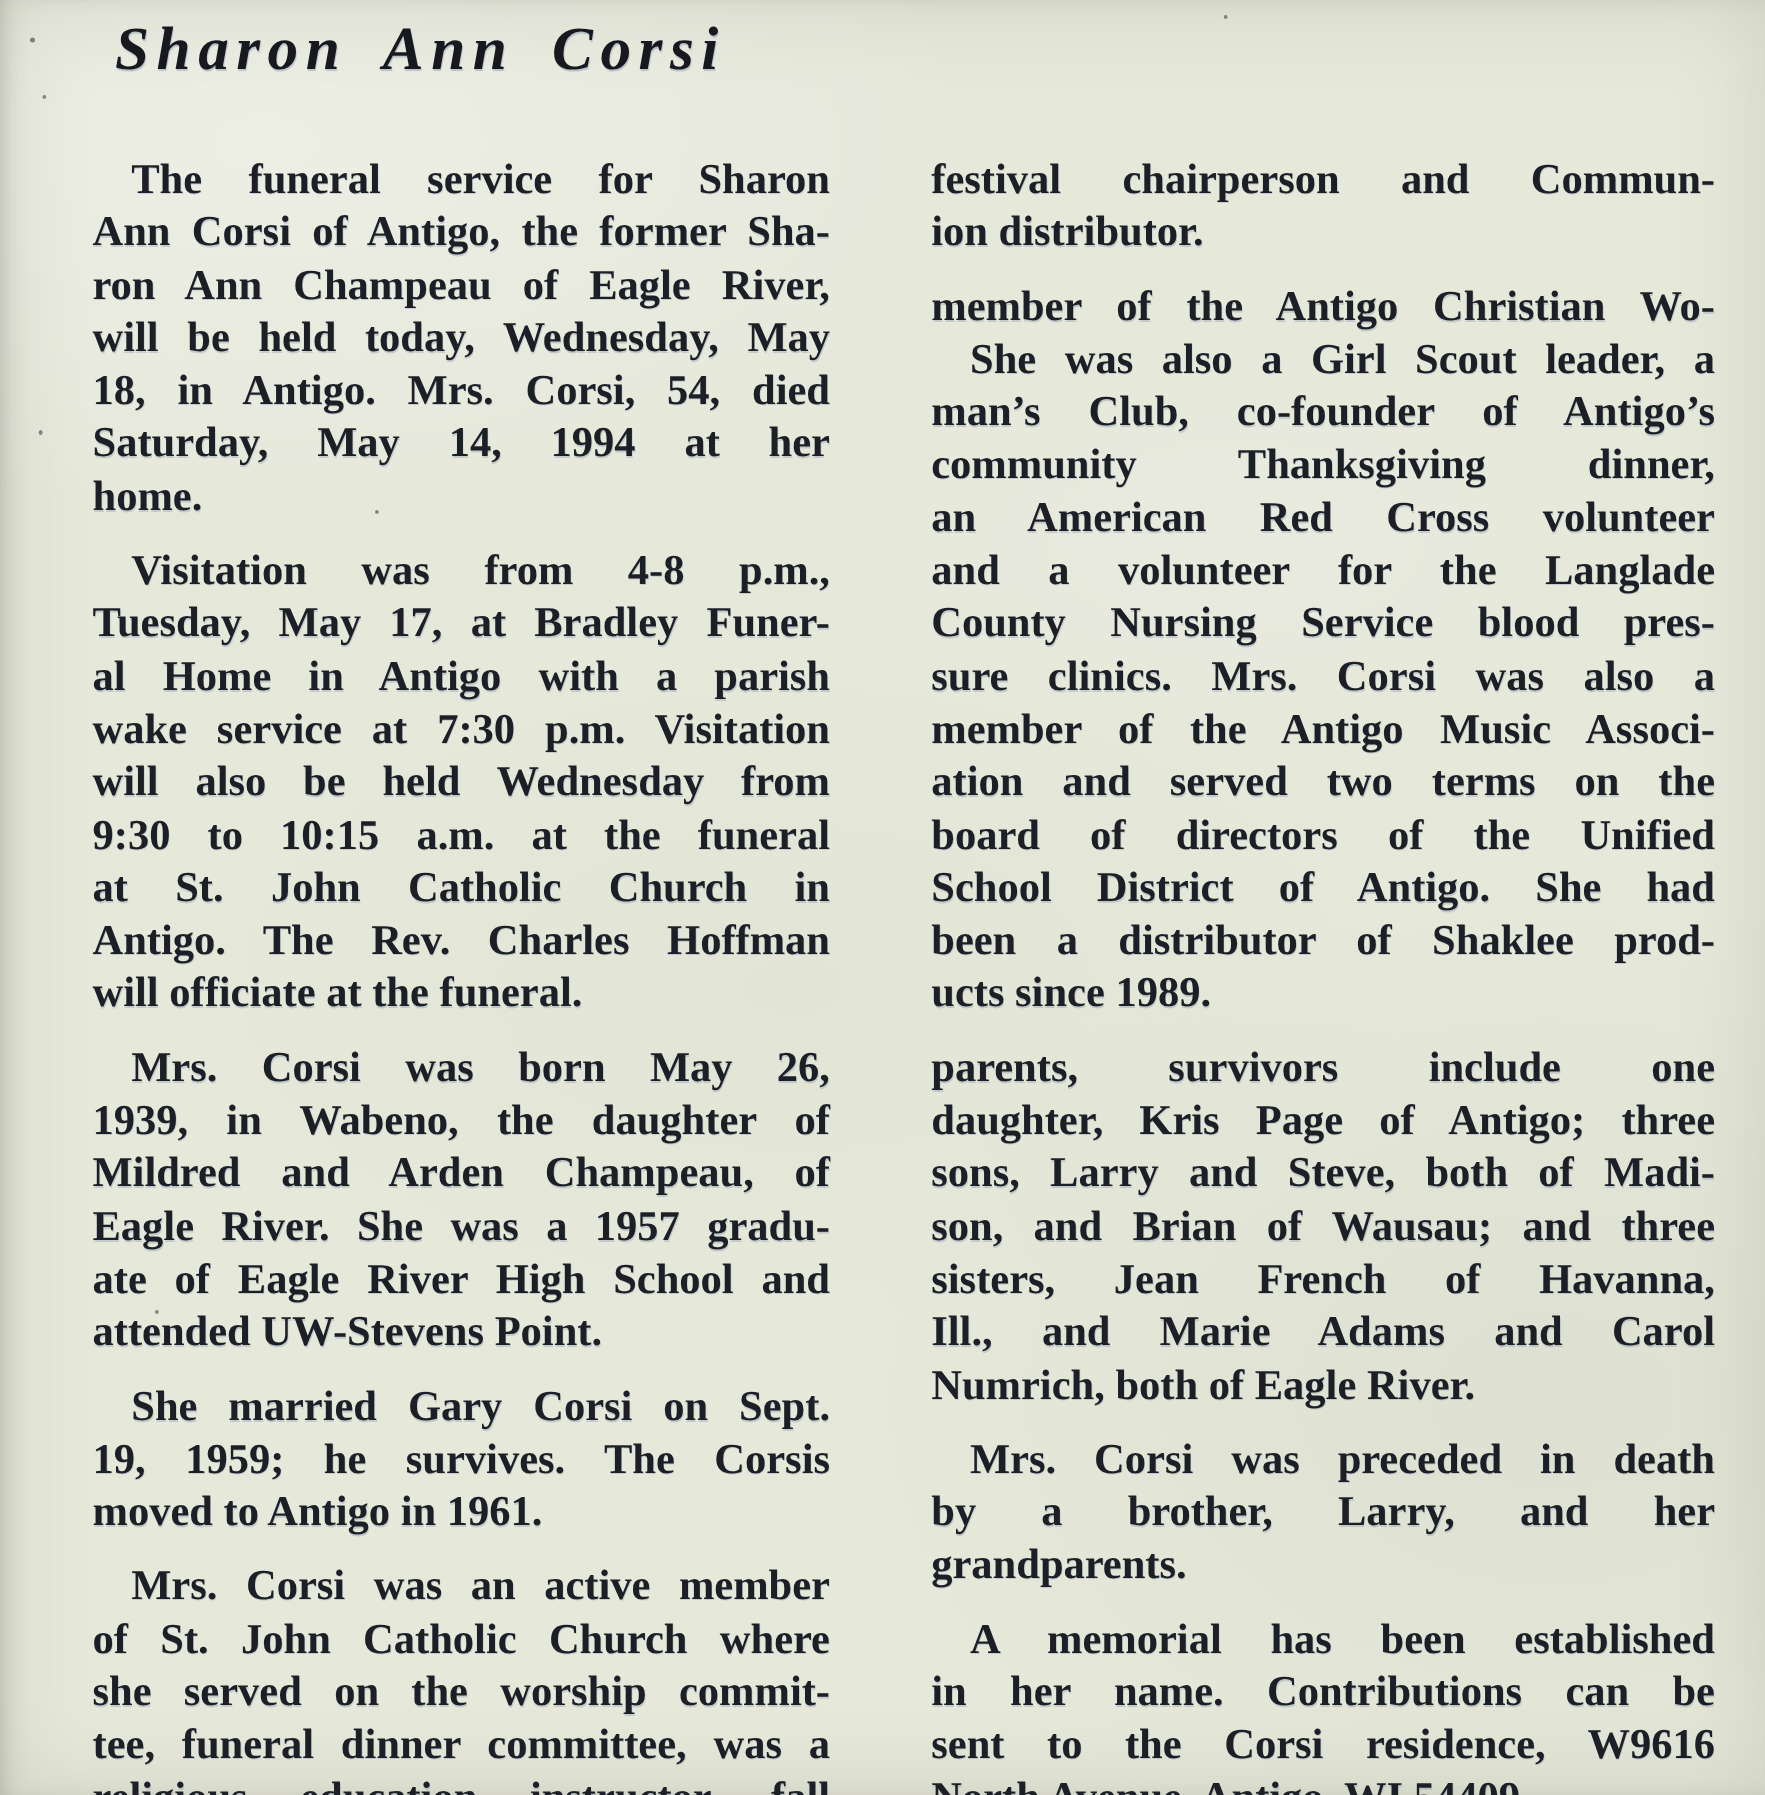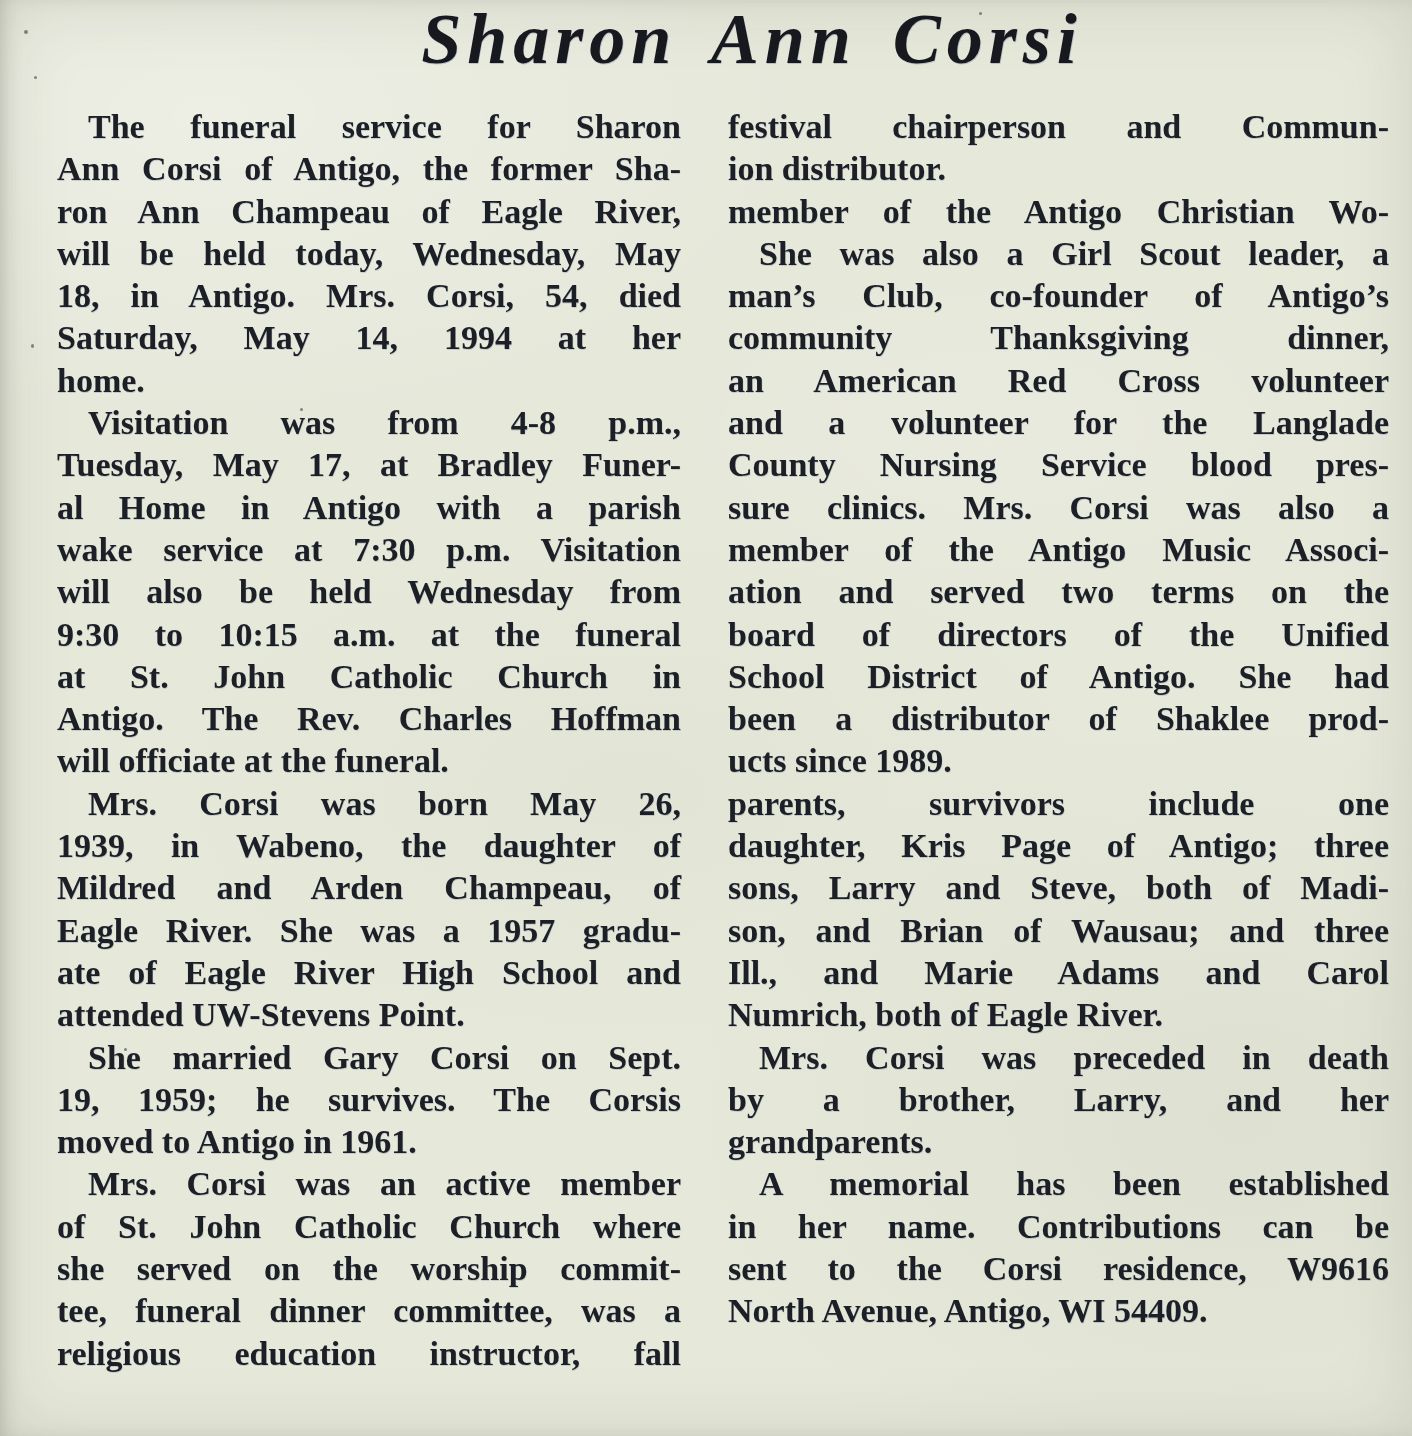--- a/index.html
+++ b/index.html
@@ -11,36 +11,35 @@
       radial-gradient(1000px 520px at 15% 8%, rgba(255,255,255,0.28), rgba(255,255,255,0) 60%),
       radial-gradient(900px 650px at 88% 78%, rgba(188,193,172,0.20), rgba(188,193,172,0) 62%),
       radial-gradient(700px 380px at 45% 55%, rgba(214,218,200,0.25), rgba(214,218,200,0) 70%),
       radial-gradient(500px 260px at 70% 30%, rgba(255,255,255,0.12), rgba(255,255,255,0) 65%);
     box-shadow:inset 0 0 70px rgba(115,120,100,0.20), inset 10px 0 20px -10px rgba(90,95,80,0.35);
     font-family:"Liberation Serif", serif;
     color:#1c1f26;
   }
   .headline{
     position:absolute;top:0;left:92px;right:0;margin:0;
-    text-align:center;
     font-family:"Liberation Serif", serif;
     font-style:italic;font-weight:700;
-    font-size:72px;line-height:78px;
+    font-size:49px;line-height:78px;
     letter-spacing:6px;word-spacing:12px;
     color:#17191f;
     text-shadow:0.6px 1.4px 0.6px rgba(70,95,150,0.28);
   }
   .col{
     position:absolute;top:106px;
     font-size:34px;line-height:42.3px;font-weight:700;
     text-shadow:0.5px 1.3px 0.5px rgba(70,95,150,0.22);
   }
   .col-left{left:57px;width:624px;}
   .col-right{left:728px;width:661px;}
-  .para{margin:0;padding:0;}
+  .para{margin:17px;padding:0;}
   .line{text-align:justify;text-align-last:justify;-moz-text-align-last:justify;white-space:normal;}
   .line.indent{text-indent:31px;}
   .line.end{text-align-last:left;-moz-text-align-last:left;}
   .speck{position:absolute;border-radius:50%;background:rgba(45,48,55,0.55);}
 </style>
 </head>
 <body>
 
 <div class="sheet">
   <h1 class="headline">Sharon Ann Corsi</h1>
@@ -107,20 +106,21 @@
         <div class="line">board of directors of the Unified</div>
         <div class="line">School District of Antigo. She had</div>
         <div class="line">been a distributor of Shaklee prod-</div>
         <div class="line end">ucts since 1989.</div>
       </div>
       <div class="para">
         <div class="line">parents, survivors include one</div>
         <div class="line">daughter, Kris Page of Antigo; three</div>
         <div class="line">sons, Larry and Steve, both of Madi-</div>
         <div class="line">son, and Brian of Wausau; and three</div>
+        <div class="line">sisters, Jean French of Havanna,</div>
         <div class="line">Ill., and Marie Adams and Carol</div>
         <div class="line end">Numrich, both of Eagle River.</div>
       </div>
       <div class="para">
         <div class="line indent">Mrs. Corsi was preceded in death</div>
         <div class="line">by a brother, Larry, and her</div>
         <div class="line end">grandparents.</div>
       </div>
       <div class="para">
         <div class="line indent">A memorial has been established</div>

